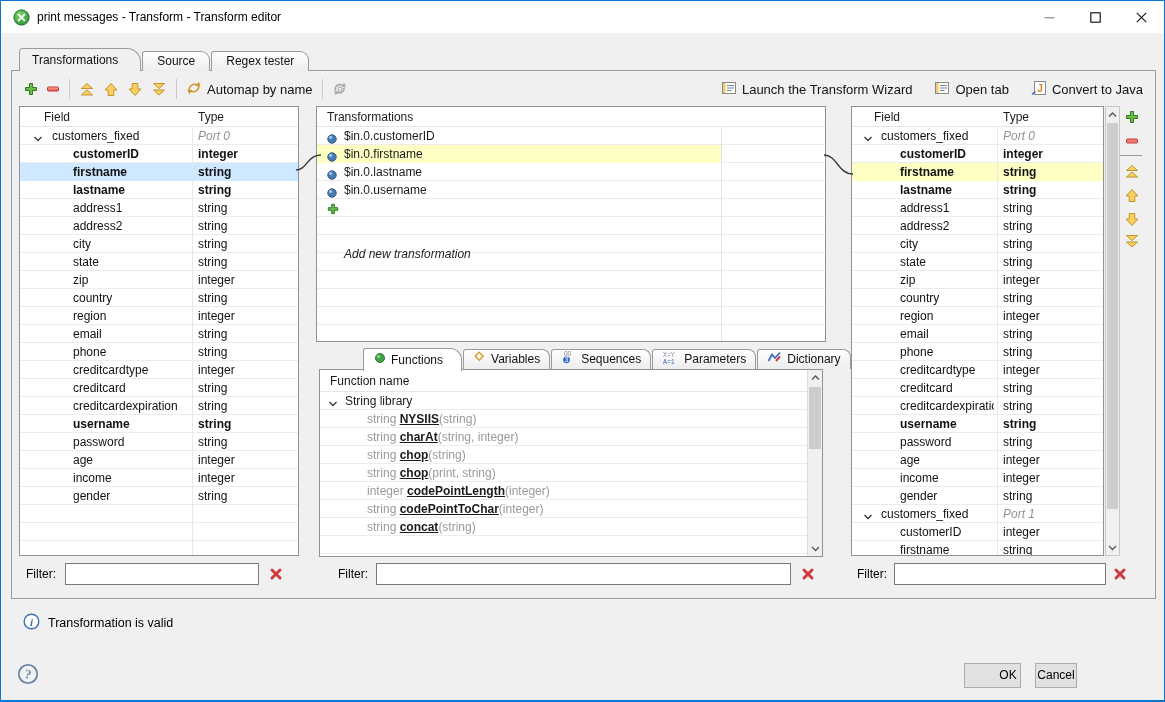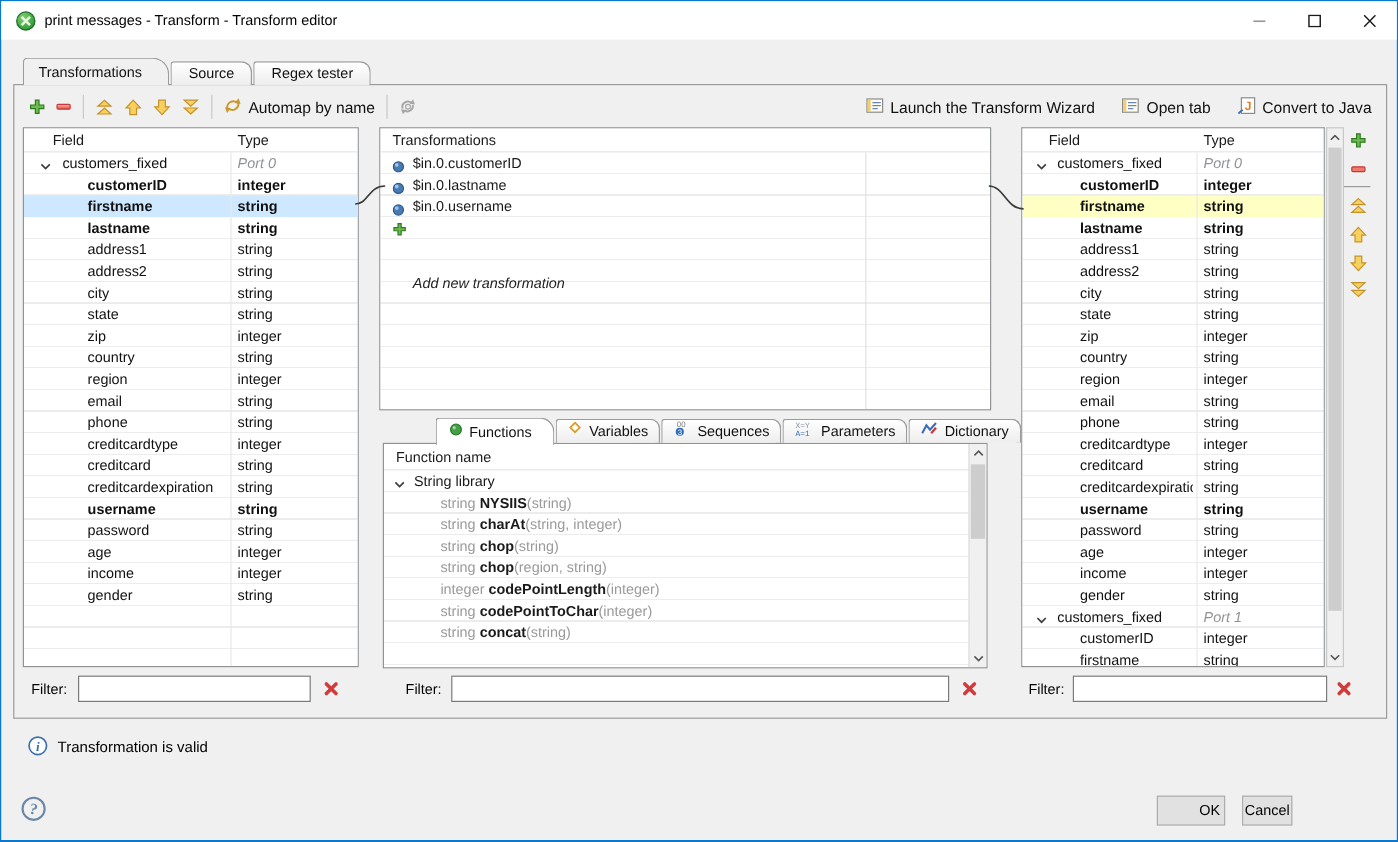--- a/index.html
+++ b/index.html
@@ -79,21 +79,21 @@
   #fn-panel{left:318px;top:368px;width:504px;height:188px;}
   #fn-panel .hname{left:10px;}
   #fn-panel .tbl-head{height:22px;}
   #fn-panel .hname{line-height:22px;}
   #fn-panel .tbl-rows{top:22px;right:15px;}
   .fn-group{position:relative;height:18px;line-height:18px;}
   .fn-group .chev{left:8px;}
   .fn-group .glbl{position:absolute;left:25px;top:0;color:#1a1a1a;}
   .fn-item{height:18px;line-height:18px;padding-left:47px;white-space:nowrap;overflow:hidden;}
   .fn-item .gry{color:#9a9a9a;}
-  .fn-item .nm{font-weight:bold;color:#1a1a1a;}
+  .fn-item .nm{font-weight:bold;color:#1a1a1a;text-decoration:underline;}
   
   .vscroll{position:absolute;background:#f0f0f0;}
   .fscroll{right:0;top:0;bottom:0;width:15px;border-left:1px solid #dcdcdc;z-index:3;}
   #right-scroll{left:1104px;top:105px;width:15px;height:450px;border:1px solid #c8c8c8;}
   .sar{position:absolute;left:0;right:0;height:15px;display:flex;align-items:center;justify-content:center;}
   .sar.up{top:0;} .sar.dn{bottom:0;}
   .sthumb{position:absolute;left:1px;right:1px;background:#cdcdcd;}
   
   .mtb-btn{position:absolute;left:1120px;width:22px;height:20px;display:flex;align-items:center;justify-content:center;}
   .mtb-sep{position:absolute;left:1119px;width:22px;height:1px;background:#9a9a9a;}
@@ -352,20 +352,27 @@
     </div>
     <div class="col-div"></div>
     <div class="tbl-rows" id="mid-rows">
         <div class="t-row">
           <span class="t-ico"><svg width="10" height="10">
               <circle cx="5" cy="5" r="4.2" fill="#4a7ab2" stroke="#2a5a8a"></circle>
               <circle cx="3.6" cy="3.4" r="1.6" fill="#9cc4ea"></circle>
             </svg></span>
           <span class="t-lbl">$in.0.customerID</span>
         </div>
+        <div class="t-row sel">
+          <span class="t-ico"><svg width="10" height="10">
+              <circle cx="5" cy="5" r="4.2" fill="#4a7ab2" stroke="#2a5a8a"></circle>
+              <circle cx="3.6" cy="3.4" r="1.6" fill="#9cc4ea"></circle>
+            </svg></span>
+          <span class="t-lbl">$in.0.firstname</span>
+        </div>
         <div class="t-row">
           <span class="t-ico"><svg width="10" height="10">
               <circle cx="5" cy="5" r="4.2" fill="#4a7ab2" stroke="#2a5a8a"></circle>
               <circle cx="3.6" cy="3.4" r="1.6" fill="#9cc4ea"></circle>
             </svg></span>
           <span class="t-lbl">$in.0.lastname</span>
         </div>
         <div class="t-row">
           <span class="t-ico"><svg width="10" height="10">
               <circle cx="5" cy="5" r="4.2" fill="#4a7ab2" stroke="#2a5a8a"></circle>
@@ -427,21 +434,21 @@
     <div class="tbl-rows" id="fn-rows">
         <div class="fn-group">
           <span class="chev"><svg width="10" height="10" viewBox="0 0 10 10">
               <path d="M1.5 3 L5 6.5 L8.5 3" fill="none" stroke="#3c3c3c" stroke-width="1.4"></path>
             </svg></span>
           <span class="glbl">String library</span>
         </div>
         <div class="fn-item"><span class="gry">string </span><span class="nm">NYSIIS</span><span class="gry">(string)</span></div>
         <div class="fn-item"><span class="gry">string </span><span class="nm">charAt</span><span class="gry">(string, integer)</span></div>
         <div class="fn-item"><span class="gry">string </span><span class="nm">chop</span><span class="gry">(string)</span></div>
-        <div class="fn-item"><span class="gry">string </span><span class="nm">chop</span><span class="gry">(region, string)</span></div>
+        <div class="fn-item"><span class="gry">string </span><span class="nm">chop</span><span class="gry">(print, string)</span></div>
         <div class="fn-item"><span class="gry">integer </span><span class="nm">codePointLength</span><span class="gry">(integer)</span></div>
         <div class="fn-item"><span class="gry">string </span><span class="nm">codePointToChar</span><span class="gry">(integer)</span></div>
         <div class="fn-item"><span class="gry">string </span><span class="nm">concat</span><span class="gry">(string)</span></div>
       </div>
     <div class="vscroll fscroll">
       <div class="sar up">
         <svg width="9" height="6">
             <path d="M1 4.5 L4.5 1 L8 4.5" fill="none" stroke="#555" stroke-width="1.3"></path>
           </svg>
       </div>

